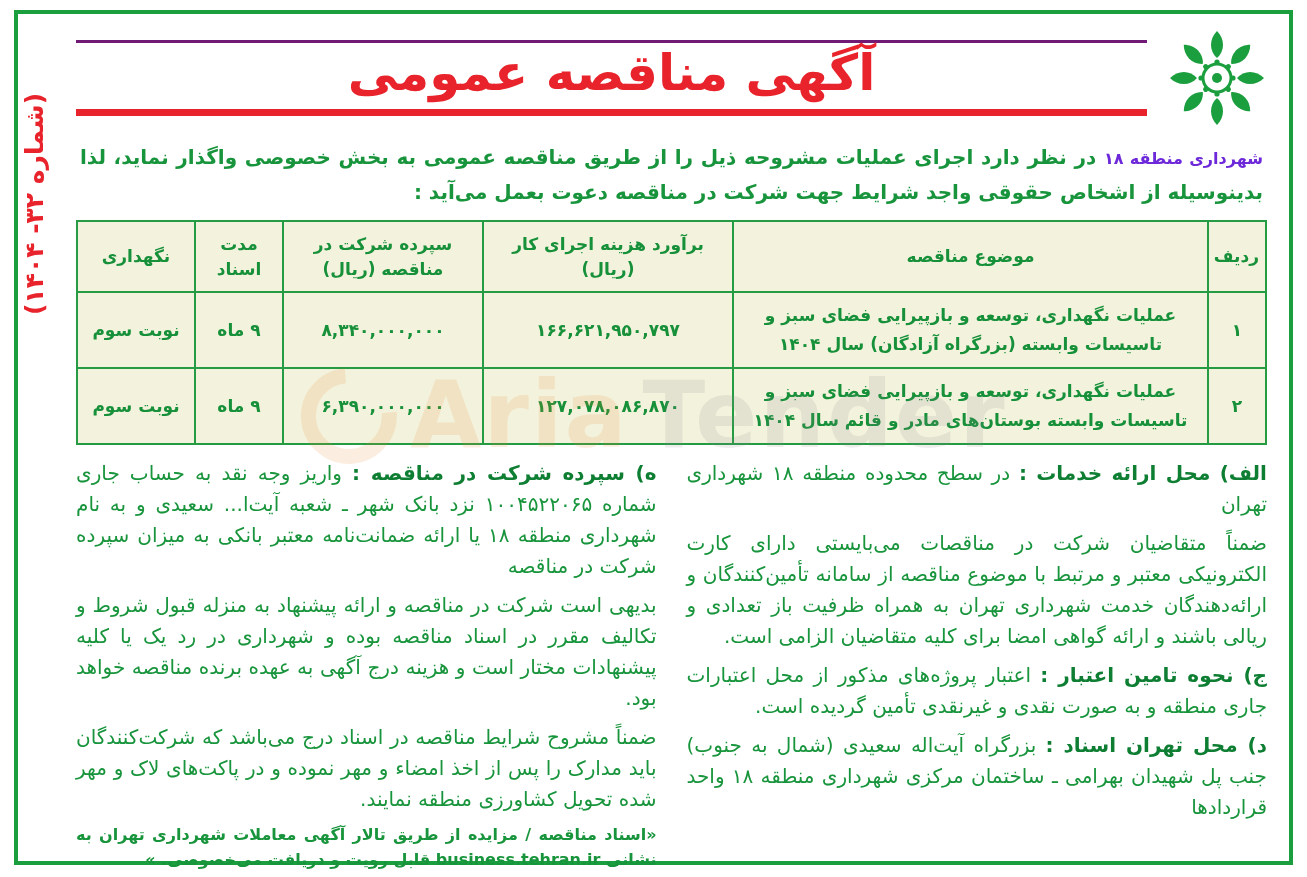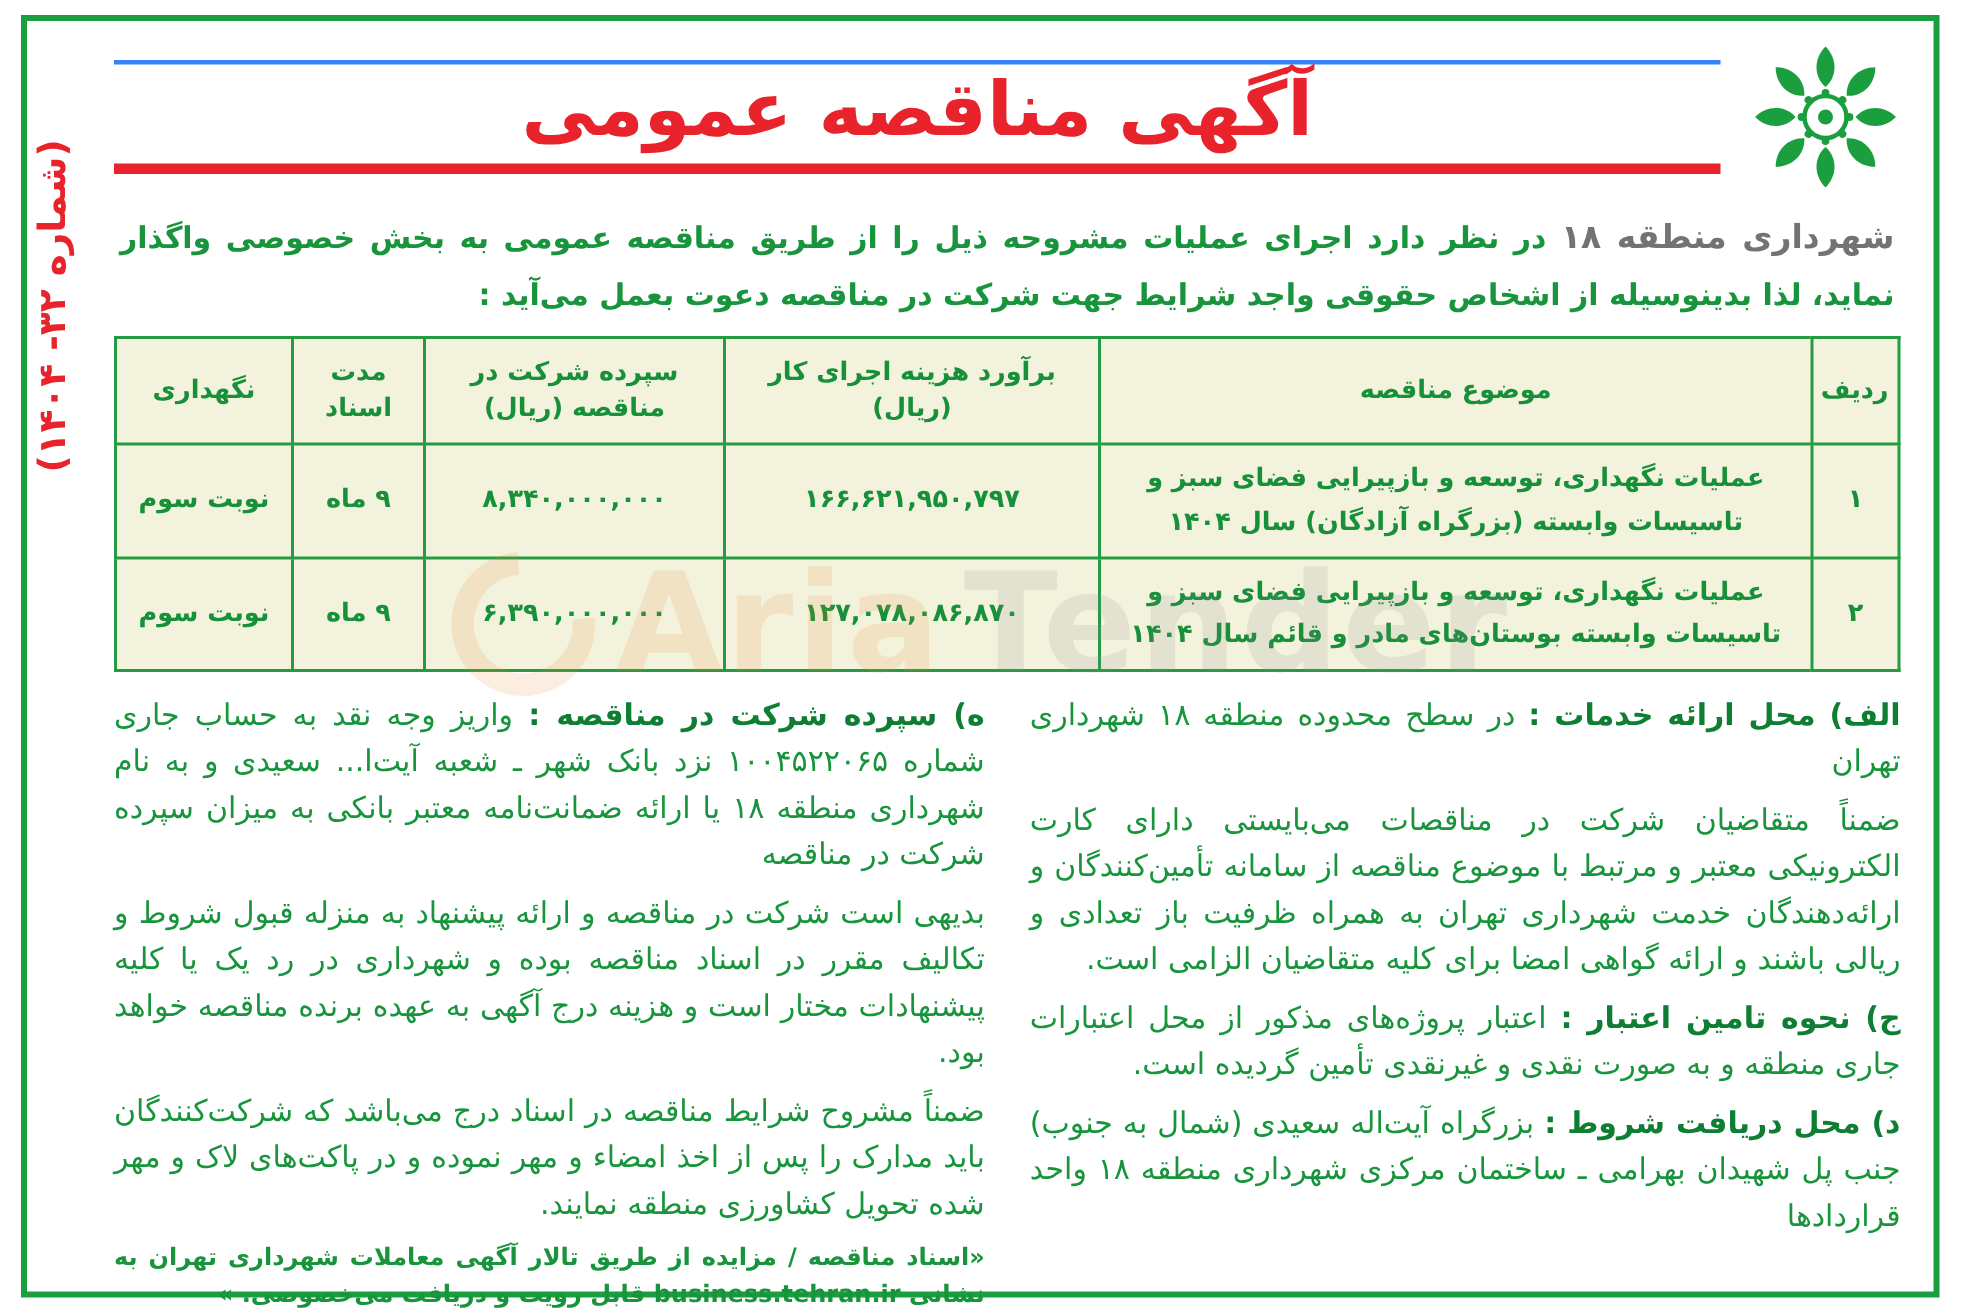--- a/index.html
+++ b/index.html
@@ -31,21 +31,21 @@
     font-weight: bold;
     white-space: nowrap;
   }
   .inner { margin-right: 2px; margin-left: 34px; height: 100%; position: relative; }
   
   .header { display: flex; align-items: flex-start; gap: 20px; }
   .logo { width: 100px; height: 100px; flex: none; margin-top: 2px; }
   .title-band {
     flex: 1;
     margin-top: 14px;
-    border-top: 3px solid #3b82f6;
+    border-top: 3px solid #701a75;
     border-bottom: 7px solid #e8232b;
     padding: 2px 30px 6px;
   }
   .title {
     margin: 0;
     text-align: center;
     font-size: 50px;
     font-weight: bold;
     color: #e8232b;
     line-height: 1.15;
@@ -53,21 +53,21 @@
   }
   
   .intro {
     margin: 12px 4px 10px;
     color: #18953c;
     font-size: 20px;
     font-weight: bold;
     line-height: 1.75;
     text-align: justify;
   }
-  .intro .lead { font-size: 22px; color: #737373; }
+  .intro .lead { font-size: 16px; color: #6d28d9; }
   
   table.tender {
     width: 100%;
     border-collapse: collapse;
     table-layout: fixed;
   }
   table.tender th, table.tender td {
     border: 2.5px solid #259b43;
     background: #f3f2dd;
     color: #17903a;
@@ -206,21 +206,21 @@
         </tr>
       </tbody>
     </table>
 
     <div class="details">
 
       <div class="col">
         <p><span class="lbl">الف) محل ارائه خدمات :</span> <span>در سطح محدوده منطقه ۱۸ شهرداری تهران</span></p>
         <p>ضمناً متقاضیان شرکت در مناقصات می‌بایستی دارای کارت الکترونیکی معتبر و مرتبط با موضوع مناقصه از سامانه تأمین‌کنندگان و ارائه‌دهندگان خدمت شهرداری تهران به همراه ظرفیت باز تعدادی و ریالی باشند و ارائه گواهی امضا برای کلیه متقاضیان الزامی است.</p>
         <p><span class="lbl">ج) نحوه تامین اعتبار :</span> <span>اعتبار پروژه‌های مذکور از محل اعتبارات جاری منطقه و به صورت نقدی و غیرنقدی تأمین گردیده است.</span></p>
-        <p><span class="lbl">د) محل دریافت شروط :</span> <span>بزرگراه آیت‌اله سعیدی (شمال به جنوب) جنب پل شهیدان بهرامی ـ ساختمان مرکزی شهرداری منطقه ۱۸ واحد قراردادها</span></p>
+        <p><span class="lbl">د) محل تهران اسناد :</span> <span>بزرگراه آیت‌اله سعیدی (شمال به جنوب) جنب پل شهیدان بهرامی ـ ساختمان مرکزی شهرداری منطقه ۱۸ واحد قراردادها</span></p>
       </div>
 
       <div class="col">
         <p><span class="lbl">ه) سپرده شرکت در مناقصه :</span> <span>واریز وجه نقد به حساب جاری شماره ۱۰۰۴۵۲۲۰۶۵ نزد بانک شهر ـ شعبه آیت‌ا... سعیدی و به نام شهرداری منطقه ۱۸ یا ارائه ضمانت‌نامه معتبر بانکی به میزان سپرده شرکت در مناقصه</span></p>
         <p>بدیهی است شرکت در مناقصه و ارائه پیشنهاد به منزله قبول شروط و تکالیف مقرر در اسناد مناقصه بوده و شهرداری در رد یک یا کلیه پیشنهادات مختار است و هزینه درج آگهی به عهده برنده مناقصه خواهد بود.</p>
         <p>ضمناً مشروح شرایط مناقصه در اسناد درج می‌باشد که شرکت‌کنندگان باید مدارک را پس از اخذ امضاء و مهر نموده و در پاکت‌های لاک و مهر شده تحویل کشاورزی منطقه نمایند.</p>
         <p class="docs"><span>«اسناد مناقصه / مزایده از طریق تالار آگهی معاملات شهرداری تهران به نشانی</span> <span class="url" dir="ltr">business.tehran.ir</span> <span>قابل رویت و دریافت می‌خصوصی. »</span></p>
         <p class="signature">روابط عمومی شهرداری منطقه ۱۸</p>
       </div>
 

